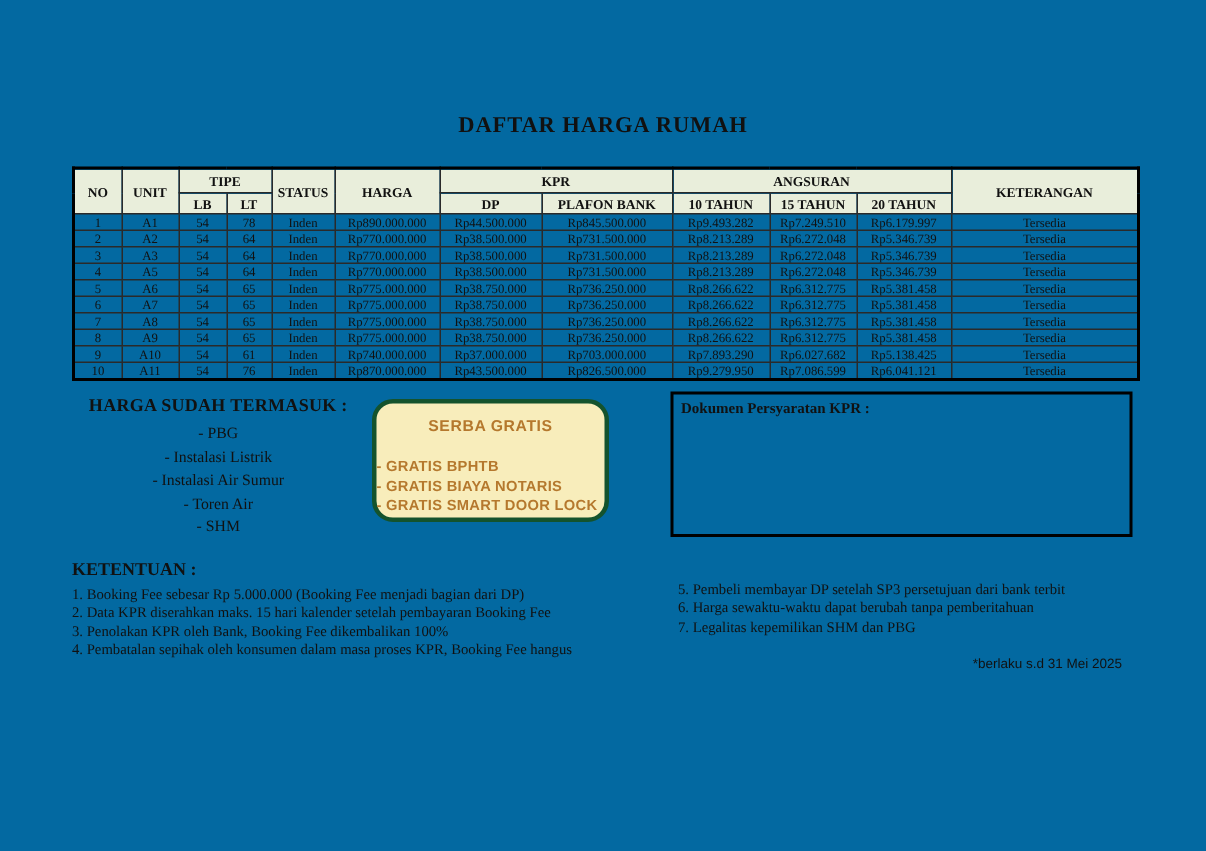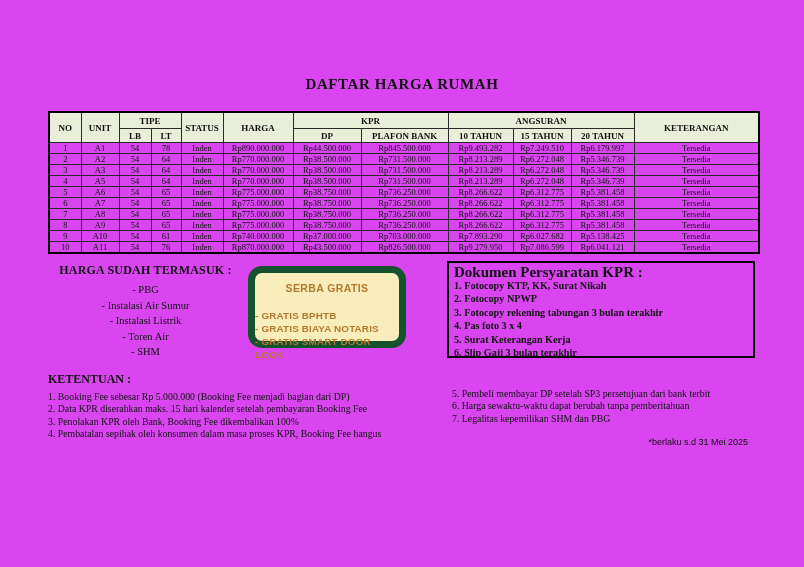--- a/index.html
+++ b/index.html
@@ -1,16 +1,16 @@
 <!DOCTYPE html>
 <html style="--header-bg: #e9eedb; --free-bg: #f8edbb; --free-text: #b5782d;"><head>
 <meta charset="utf-8">
 <style>
   html,body{margin:0;padding:0;background:#fff;}
-  .page{position:relative;width:804px;height:567px;background:#d946ef;overflow:hidden;
+  .page{position:relative;width:804px;height:567px;background:#0369a1;overflow:hidden;
         font-family:"Liberation Serif",serif;color:#111;}
   .title{position:absolute;top:76px;left:0;width:804px;text-align:center;
          font-size:15px;font-weight:bold;letter-spacing:0.6px;}
 
   
   .price-table{position:absolute;left:48px;top:111px;width:710px;
                border-collapse:collapse;table-layout:fixed;border:2px solid #000;}
   .price-table th,.price-table td{border:1px solid #2a2a2a;padding:0 2px;text-align:center;
                overflow:hidden;white-space:nowrap;}
   .price-table thead th{background:var(--header-bg,#e9eedb);font-weight:bold;font-size:9px;}
@@ -18,30 +18,30 @@
   .price-table thead tr:last-child th{height:13px;}
   .price-table tbody td{font-size:8.5px;height:10px;line-height:10px;}
 
   
   .included{position:absolute;left:48px;top:263px;width:195px;text-align:center;}
   .included-title{font-size:12px;font-weight:bold;margin-bottom:4px;letter-spacing:0.2px;}
   .included .line{font-size:10.5px;line-height:15.5px;}
 
   
   .free-box{position:absolute;left:248px;top:266px;width:158px;height:82px;
-            background:var(--free-bg,#f8edbb);border:7px solid #14532d;border-radius:14px;
+            background:var(--free-bg,#f8edbb);border:3px solid #14532d;border-radius:14px;
             font-family:"Liberation Sans",sans-serif;color:var(--free-text,#b5782d);box-sizing:border-box;}
   .free-title{text-align:center;font-size:10.5px;font-weight:bold;margin-top:9px;letter-spacing:0.4px;}
   .free-items{margin-top:15px;}
   .free-box .line{font-size:9.8px;line-height:13px;font-weight:bold;letter-spacing:0.2px;}
 
   
   .docs-box{position:absolute;left:447px;top:261px;width:308px;height:97px;
             border:2px solid #000;box-sizing:border-box;padding:3px 0 0 5px;font-weight:bold;}
-  .docs-title{font-size:15px;line-height:13px;}
+  .docs-title{font-size:10px;line-height:13px;}
   .docs-box .line{font-size:10.2px;line-height:13.4px;}
 
   
   .terms{position:absolute;left:48px;top:372px;width:400px;}
   .terms-title{font-size:12px;font-weight:bold;margin-bottom:4px;}
   .terms .line,.terms-right .line{font-size:9.8px;line-height:12.3px;white-space:nowrap;}
   .terms-right{position:absolute;left:452px;top:388px;width:330px;}
 
   .validity{position:absolute;left:0;top:437px;width:748px;text-align:right;
             font-family:"Liberation Sans",sans-serif;font-size:9px;font-weight:normal;}
@@ -230,46 +230,38 @@
           <td>Rp6.041.121</td>
           <td>Tersedia</td>
         </tr>
       </tbody>
   </table>
 
   <div class="included">
     <div class="included-title">HARGA SUDAH TERMASUK :</div>
     <div id="included-items">
         <div class="line">- PBG</div>
+        <div class="line">- Instalasi Listrik</div>
         <div class="line">- Instalasi Air Sumur</div>
-        <div class="line">- Instalasi Listrik</div>
         <div class="line">- Toren Air</div>
         <div class="line">- SHM</div>
       </div>
   </div>
 
   <div class="free-box">
     <div class="free-title">SERBA GRATIS</div>
     <div class="free-items" id="free-items">
         <div class="line">- GRATIS BPHTB</div>
         <div class="line">- GRATIS BIAYA NOTARIS</div>
         <div class="line">- GRATIS SMART DOOR LOCK</div>
       </div>
   </div>
 
   <div class="docs-box">
     <div class="docs-title">Dokumen Persyaratan KPR :</div>
-    <div id="docs-items">
-        <div class="line">1. Fotocopy KTP, KK, Surat Nikah</div>
-        <div class="line">2. Fotocopy NPWP</div>
-        <div class="line">3. Fotocopy rekening tabungan 3 bulan terakhir</div>
-        <div class="line">4. Pas foto 3 x 4</div>
-        <div class="line">5. Surat Keterangan Kerja</div>
-        <div class="line">6. Slip Gaji 3 bulan terakhir</div>
-      </div>
   </div>
 
   <div class="terms">
     <div class="terms-title">KETENTUAN :</div>
     <div id="terms-left">
         <div class="line">1. Booking Fee sebesar Rp 5.000.000 (Booking Fee menjadi bagian dari DP)</div>
         <div class="line">2. Data KPR diserahkan maks. 15 hari kalender setelah pembayaran Booking Fee</div>
         <div class="line">3. Penolakan KPR oleh Bank, Booking Fee dikembalikan 100%</div>
         <div class="line">4. Pembatalan sepihak oleh konsumen dalam masa proses KPR, Booking Fee hangus</div>
       </div>

